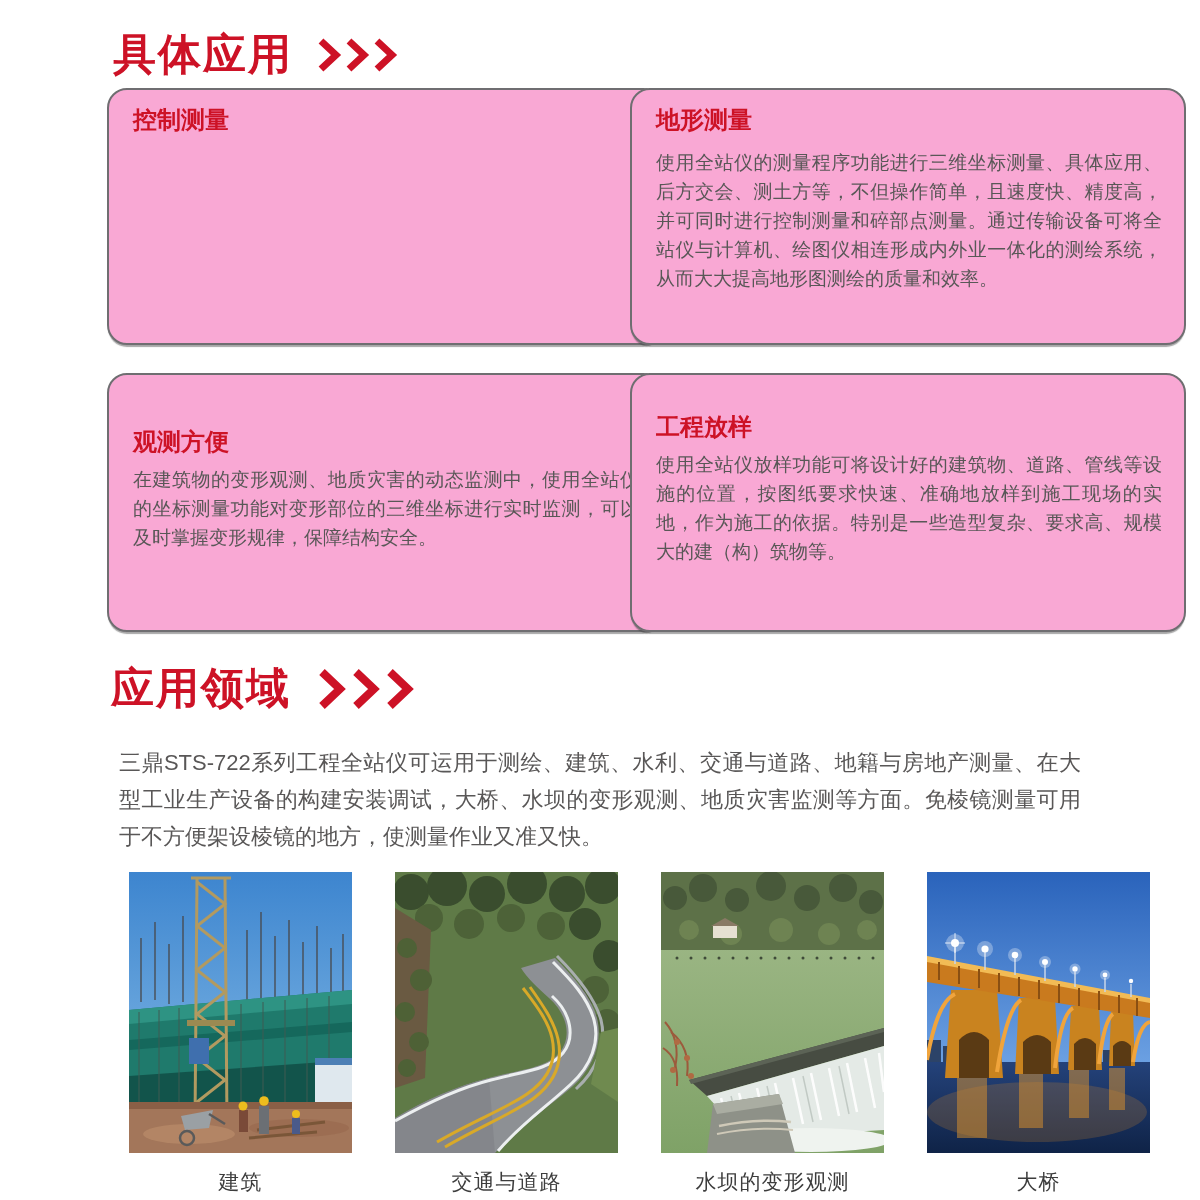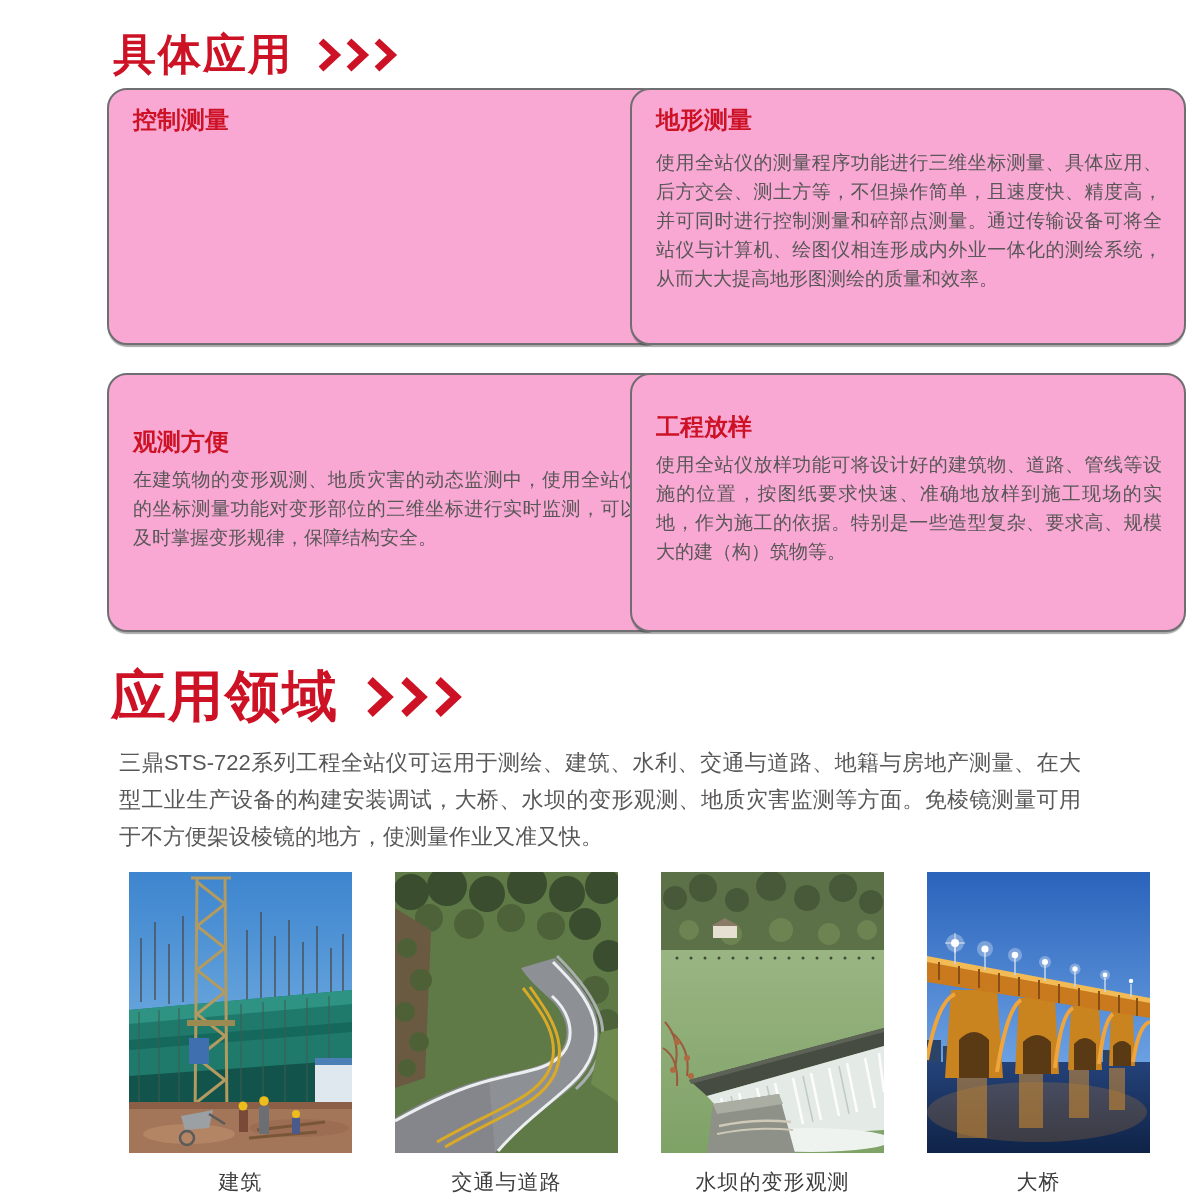--- a/index.html
+++ b/index.html
@@ -6,21 +6,21 @@
   .page{
     position:relative;width:1200px;height:1200px;background:#ffffff;overflow:hidden;
     font-family:"Liberation Sans","DejaVu Sans",sans-serif;
     -webkit-font-smoothing:antialiased;
   }
   
   .sec-title{position:absolute;display:flex;align-items:center;color:#cd1226;font-weight:700;}
   .sec-title .txt{letter-spacing:2px;}
   .t1{left:113px;top:26px;font-size:43px;}
   .t1 .chev{margin-left:24px;}
-  .t2{left:111px;top:660px;font-size:55px;}
+  .t2{left:111px;top:660px;font-size:43px;}
   .t2 .chev{margin-left:26px;}
   
   .card{
     position:absolute;width:556px;box-sizing:border-box;
     border:2px solid #6f6e71;border-radius:20px;background:#f9a8d4;
     padding:16px 22px 0 24px;
     box-shadow:0 3px 1px -1px rgba(60,60,60,.45);
   }
   .card h3{margin:0 0 9px 0;font-size:24px;line-height:28px;color:#cd1226;font-weight:700;}
   .card p{margin:0;font-size:19px;line-height:29px;color:#595757;text-align:justify;}

